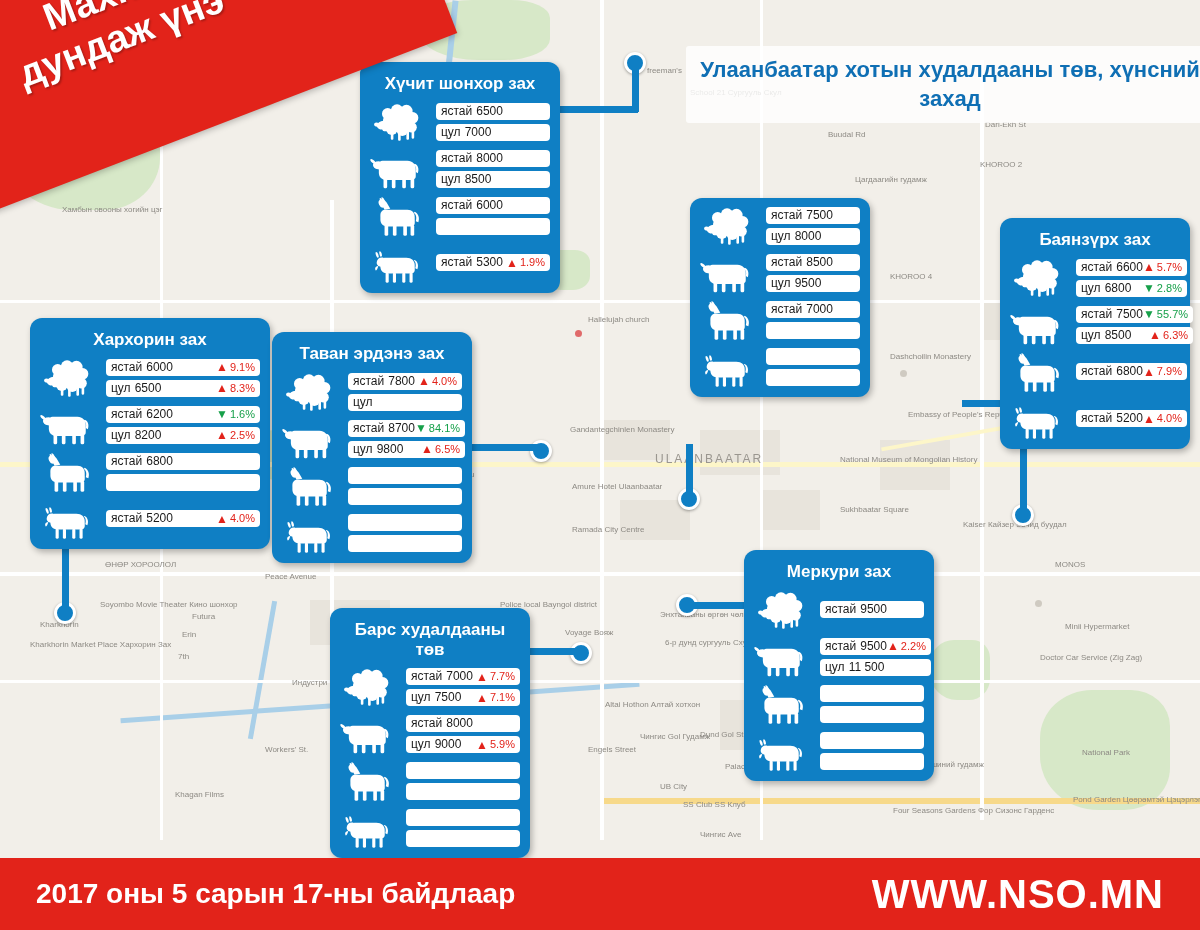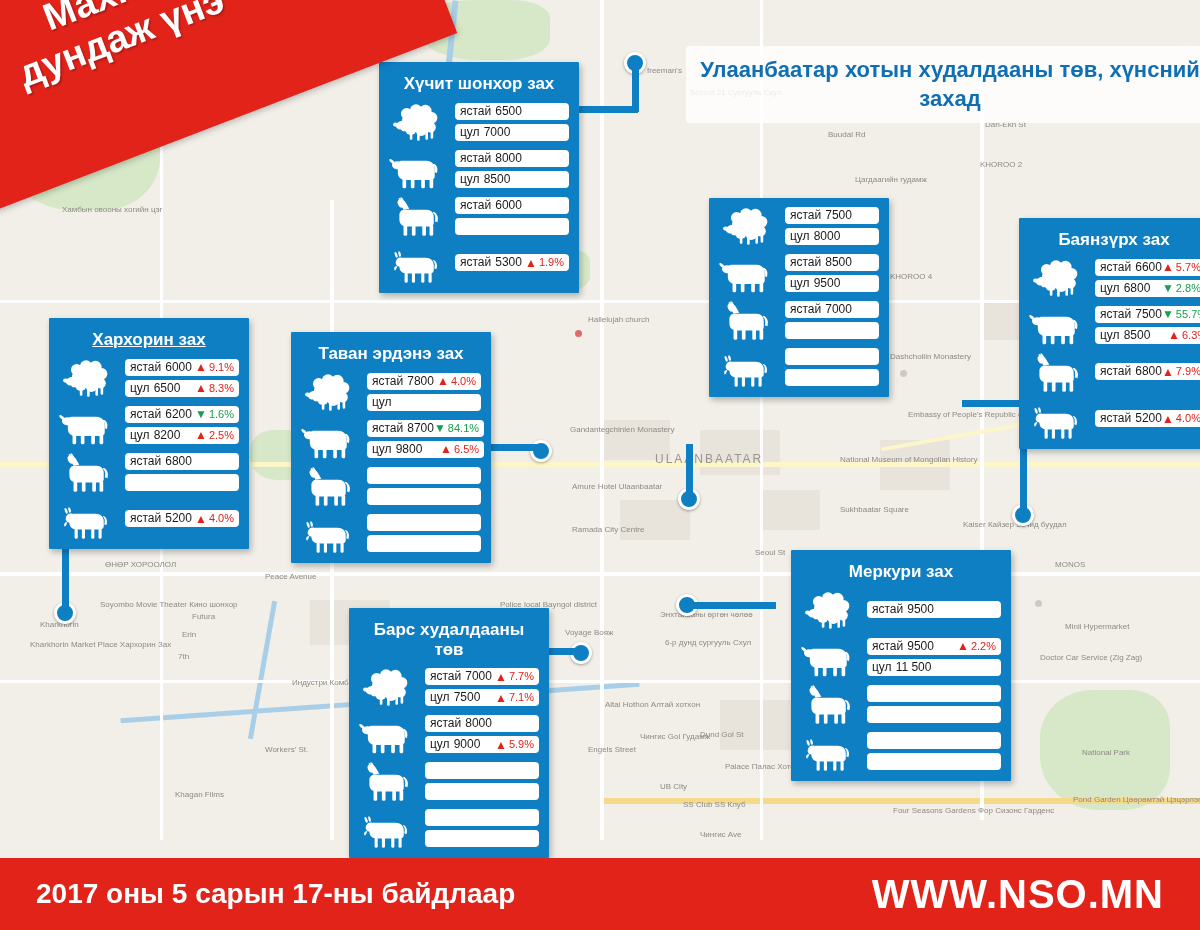--- a/index.html
+++ b/index.html
@@ -44,23 +44,23 @@
   #bottom-bar{
     position:absolute;left:0;bottom:0;width:1200px;height:72px;background:#e2231a;
     display:flex;align-items:center;justify-content:space-between;padding:0 36px;
     box-sizing:border-box;
   }
   #bottom-date{color:#fff;font-weight:bold;font-size:28px;}
   #bottom-url{color:#fff;font-weight:bold;font-size:40px;letter-spacing:1px;}
 
   
   .card{
-    position:absolute;background:#0f7fc4;border-radius:1px;
+    position:absolute;background:#0f7fc4;border-radius:12px;
     box-shadow:2px 3px 6px rgba(0,0,0,.28);padding:8px 10px 10px 10px;
-    box-sizing:border-box;color:#fff;margin-left:19px;
+    box-sizing:border-box;color:#fff;
   }
   .card-title{
     font-weight:bold;font-size:17px;text-align:center;line-height:1.15;
     margin:4px 2px 8px 2px;
   }
   .rows{display:flex;flex-direction:column;gap:7px;}
   .row{display:flex;align-items:center;gap:14px;}
   .animal{width:52px;height:40px;flex:0 0 52px;display:flex;align-items:center;justify-content:center;}
   .animal svg{width:52px;height:40px;}
   .vals{display:flex;flex-direction:column;gap:4px;flex:1;}
@@ -563,21 +563,21 @@
               <span class="num">5200</span>
               <span class="pct up">
                 <span class="arrow">▲</span>
                 <span>4.0%</span>
               </span>
             </div>
           </div>
         </div>
       </div>
     </div>
-    <div class="card" style="left: 30px; top: 318px; width: 200px; text-decoration: underline;">
+    <div class="card" style="left: 30px; top: 318px; width: 240px;">
       <div class="card-title">Хархорин зах</div>
       <div class="rows">
         <div class="row">
           <div class="animal">
             <svg viewBox="0 0 100 76">
               <g fill="#fff">
                 <ellipse cx="55" cy="36" rx="30" ry="21"></ellipse>
                 <circle cx="30" cy="48" r="8"></circle>
                 <circle cx="34" cy="22" r="11"></circle>
                 <circle cx="52" cy="16" r="12"></circle>
@@ -817,21 +817,21 @@
               </g>
             </svg>
           </div>
           <div class="vals">
             <div class="val"></div>
             <div class="val"></div>
           </div>
         </div>
       </div>
     </div>
-    <div class="card" style="left: 772px; top: 550px; width: 220px;">
+    <div class="card" style="left: 744px; top: 550px; width: 190px;">
       <div class="card-title">Меркури зах</div>
       <div class="rows">
         <div class="row">
           <div class="animal">
             <svg viewBox="0 0 100 76">
               <g fill="#fff">
                 <ellipse cx="55" cy="36" rx="30" ry="21"></ellipse>
                 <circle cx="30" cy="48" r="8"></circle>
                 <circle cx="34" cy="22" r="11"></circle>
                 <circle cx="52" cy="16" r="12"></circle>

